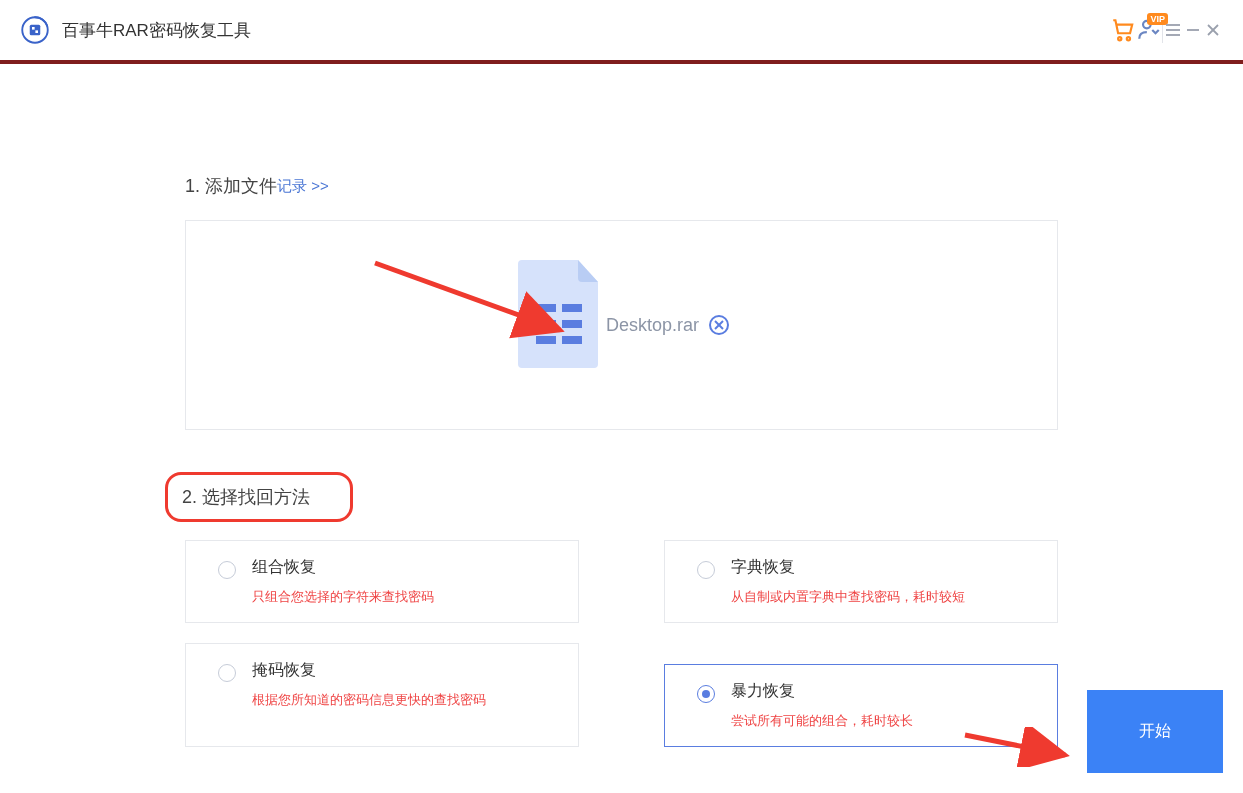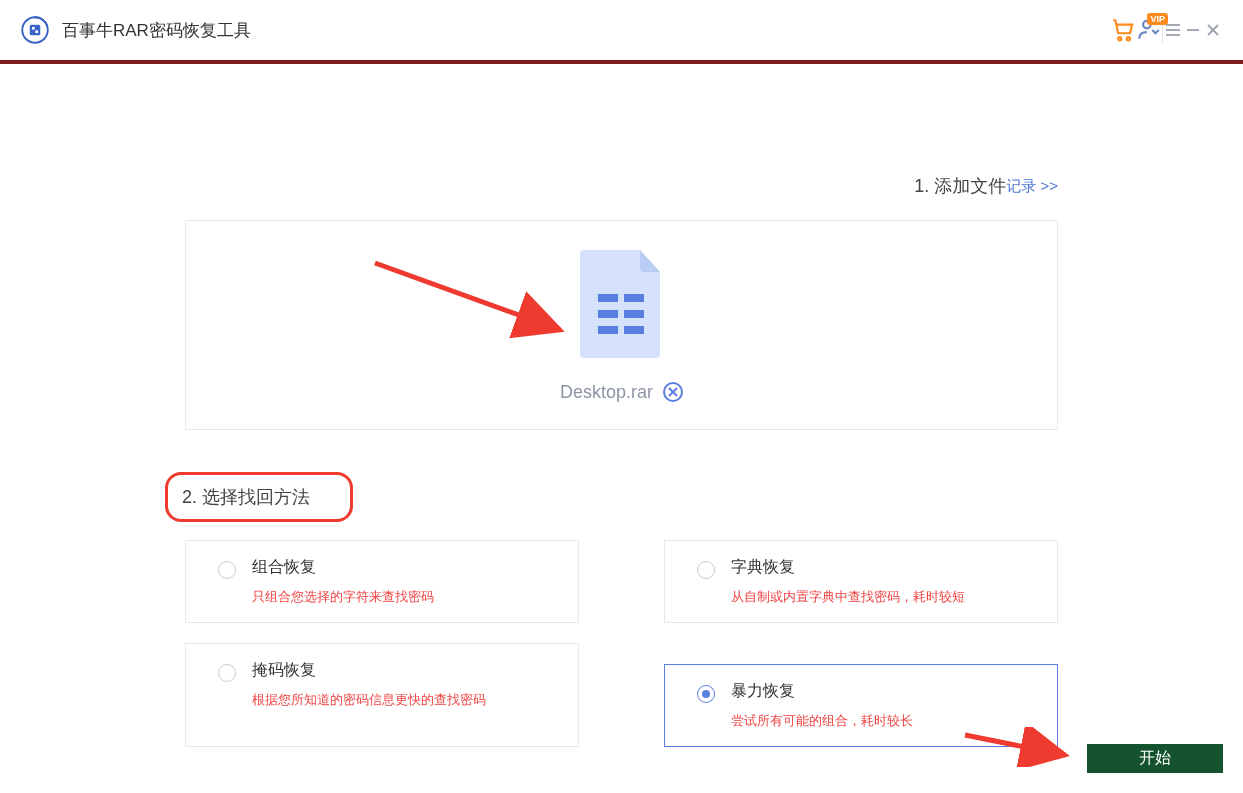--- a/index.html
+++ b/index.html
@@ -46,31 +46,31 @@
   border-radius: 3px;
   font-weight: bold;
   line-height: 12px;
 }
 
 
 .content {
   padding: 110px 185px 0;
 }
 .step1-row {
-  display:flex; align-items:center; justify-content:flex-end;
+  display:flex; align-items:center; justify-content:flex-start;
   margin-bottom: 22px;
 }
 .step-title { font-size: 18px; color: #444; }
 .records-link { font-size: 15px; color: #4a76d4; cursor: pointer; }
 
 
 .drop-area {
   border: 1px solid #e6e8ec;
   height: 210px;
-  display:flex; flex-direction:column;
+  display:flex; 
   align-items:center; justify-content:center;
   margin-bottom: 42px;
 }
 .file-icon { margin-bottom: 14px; }
 .file-row { display:flex; align-items:center; gap:10px; }
 .file-name { font-size: 18px; color: #8c95a6; }
 .remove-btn {
   width:20px; height:20px; border:2px solid #5a7de0;
   border-radius:50%; display:flex; align-items:center;
   justify-content:center; color:#5a7de0; cursor:pointer;
@@ -115,24 +115,24 @@
   background:#5a7de0; border-radius:50%;
 }
 .method-title { font-size:16px; color:#333; margin-bottom:10px; }
 .method-desc { font-size:13px; color:#ef4444; }
 
 
 .start-btn {
   position:absolute;
   right: 20px;
   bottom: 20px;
-  background:#14532d;
+  background:#3b82f6;
   color:#fff;
   border:none;
-  padding: 4px 52px;
+  padding: 31px 52px;
   font-size:16px;
   cursor:pointer;
 }
 
 
 .arrow-svg {
   position:absolute;
   pointer-events:none;
 }
 </style>

